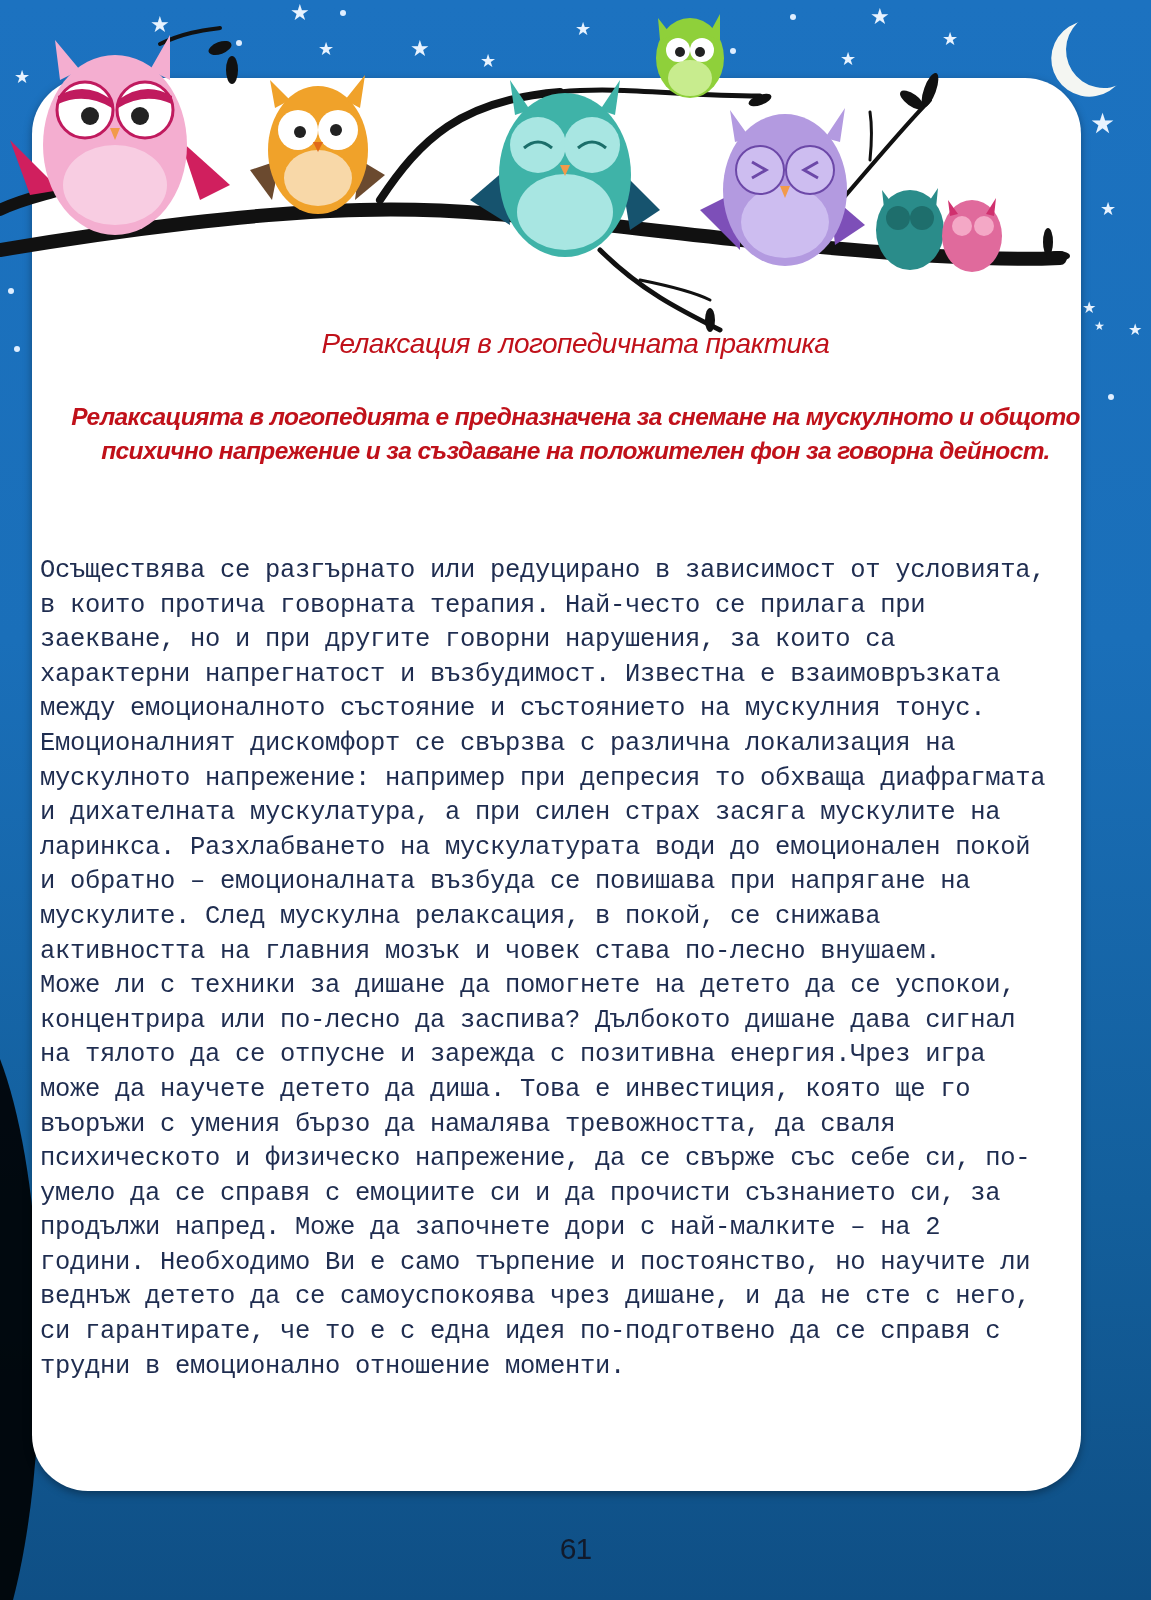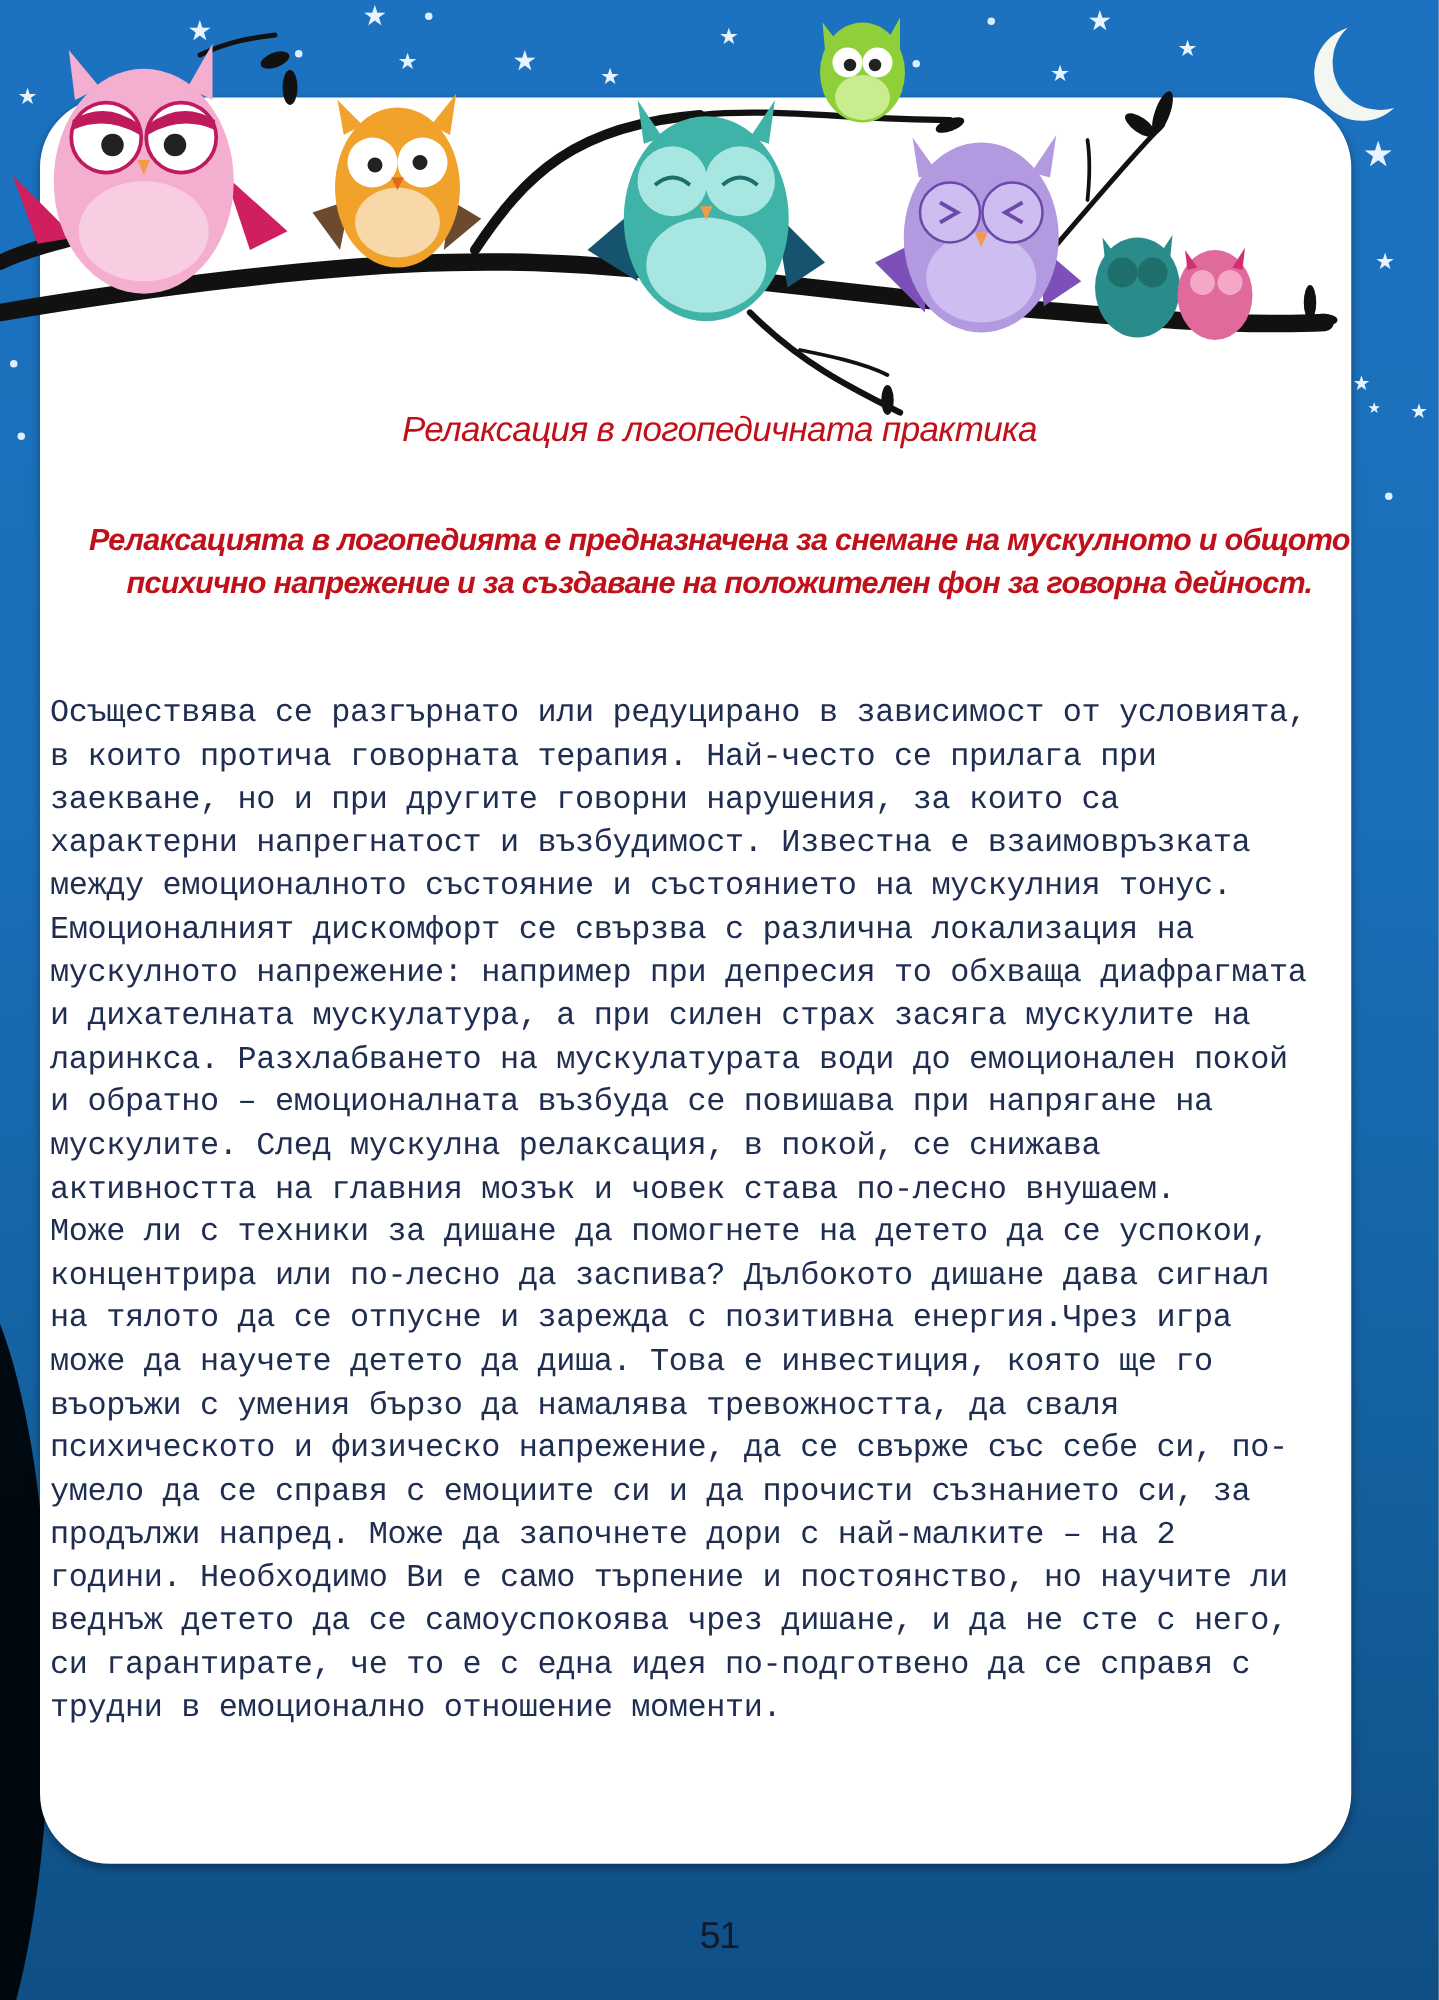--- a/index.html
+++ b/index.html
@@ -23,21 +23,21 @@
     background: #ffffff; border-radius: 56px;
     box-shadow: 0 3px 8px rgba(0,0,0,0.35);
   }
   .branch-layer { position: absolute; left: 0; top: 0; width: 1151px; height: 340px; }
   .title {
     position: absolute; left: 40px; width: 1071px; top: 328px; text-align: center;
     color: #c0111a; font-style: italic; font-size: 28px; font-weight: normal;
     letter-spacing: -0.5px; margin: 0;
   }
   .subtitle {
-    position: absolute; left: 70px; width: 1011px; top: 416px; text-align: center;
+    position: absolute; left: 70px; width: 1011px; top: 400px; text-align: center;
     color: #c0111a; font-style: italic; font-weight: bold; font-size: 24.5px; line-height: 34px;
     letter-spacing: -0.6px; margin: 0;
   }
   .body {
     position: absolute; left: 40px; top: 554px; width: 1020px;
     color: #1f2d50; font-size: 25.5px; line-height: 34.6px; letter-spacing: -0.3px; font-family: Liberation Mono, monospace;
   }
   .body p { margin: 0; }
   .page-number {
     position: absolute; left: 0; width: 1151px; top: 1532px; text-align: center;
@@ -178,13 +178,13 @@
 
 <h1 class="title">Релаксация в логопедичната практика</h1>
 
 <p class="subtitle">Релаксацията в логопедията е предназначена за снемане на мускулното и общото психично напрежение и за създаване на положителен фон за говорна дейност.</p>
 
 <div class="body">
   <p>Осъществява се разгърнато или редуцирано в зависимост от условията, в които протича говорната терапия. Най-често се прилага при заекване, но и при другите говорни нарушения, за които са характерни напрегнатост и възбудимост. Известна е взаимовръзката между емоционалното състояние и състоянието на мускулния тонус. Емоционалният дискомфорт се свързва с различна локализация на мускулното напрежение: например при депресия то обхваща диафрагмата и дихателната мускулатура, а при силен страх засяга мускулите на ларинкса. Разхлабването на мускулатурата води до емоционален покой и обратно – емоционалната възбуда се повишава при напрягане на мускулите. След мускулна релаксация, в покой, се снижава активността на главния мозък и човек става по-лесно внушаем.</p>
   <p>Може ли с техники за дишане да помогнете на детето да се успокои, концентрира или по-лесно да заспива? Дълбокото дишане дава сигнал на тялото да се отпусне и зарежда с позитивна енергия.Чрез игра може да научете детето да диша. Това е инвестиция, която ще го въоръжи с умения бързо да намалява тревожността, да сваля психическото и физическо напрежение,  да се свърже със себе си, по-умело да се справя с емоциите си и да прочисти съзнанието си, за продължи напред. Може да започнете дори с най-малките – на 2 години. Необходимо Ви е само търпение и постоянство, но научите ли веднъж детето да се самоуспокоява чрез дишане, и да не сте с него, си гарантирате, че то е с една идея по-подготвено да се справя с трудни в емоционално отношение моменти.</p>
 </div>
 
-<div class="page-number">51</div>
+<div class="page-number">61</div>
 
 </body></html>

